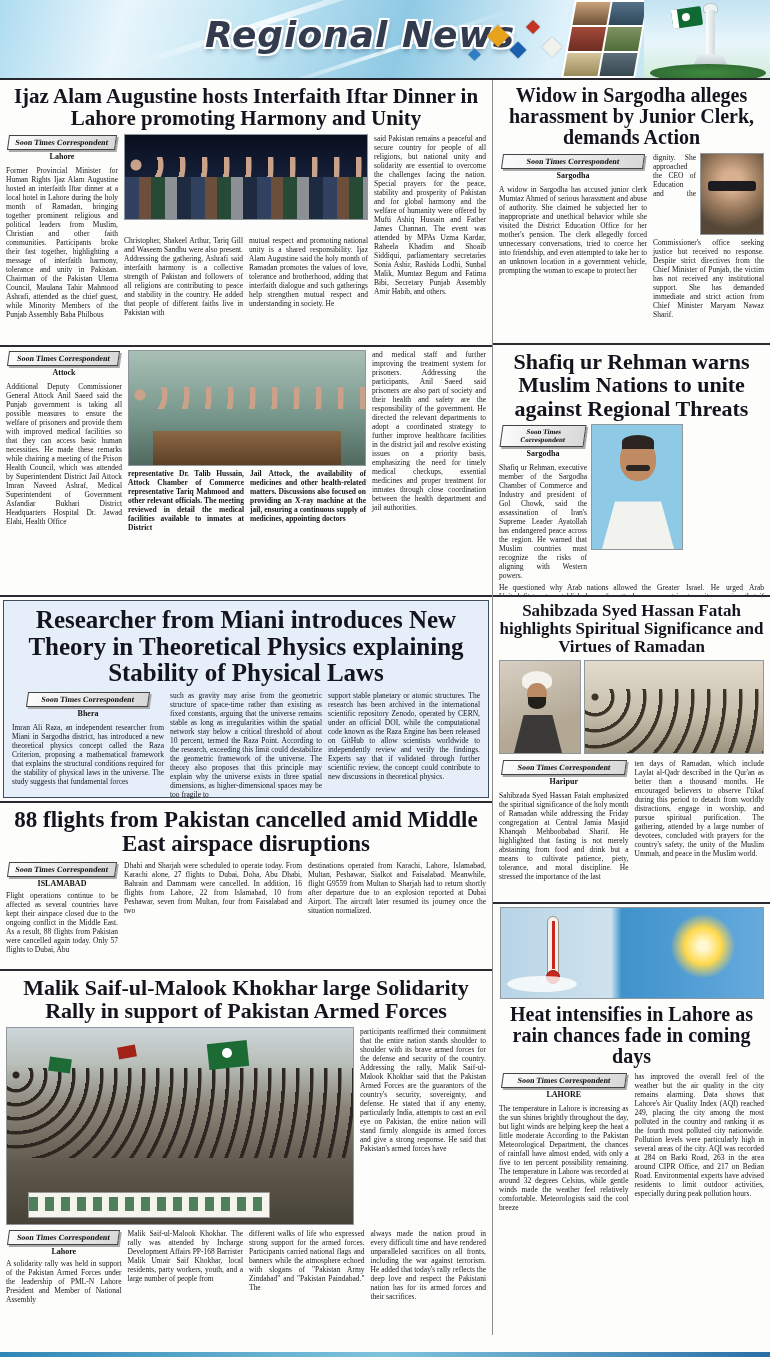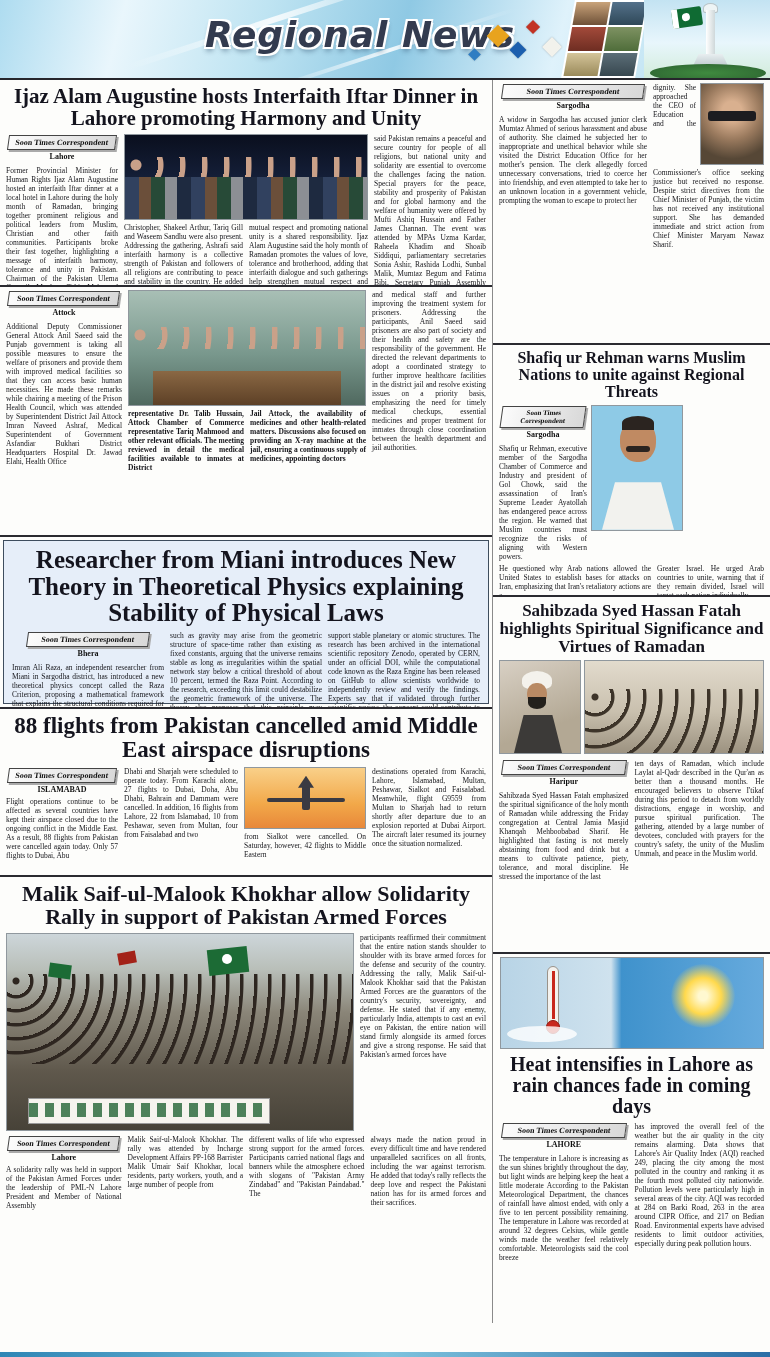--- a/index.html
+++ b/index.html
@@ -105,36 +105,36 @@
       <div class="minar-tower"></div>
       <div class="minar-base"></div>
       <div class="minar-green"></div>
     </div>
   </header>
 
   <div class="content">
 
     <div class="col-left">
 
-      <section class="article" style="height:207px;">
+      <section class="article" style="height:267px;">
         <h1 class="headline" style="font-size:21px;">Ijaz Alam Augustine hosts Interfaith Iftar Dinner in Lahore promoting Harmony and Unity</h1>
         <div class="cols">
           <div style="flex:0 0 112px;min-width:0;">
             <div class="corr-wrap">
               <div class="corr-box">Soon Times Correspondent</div>
               <div class="dateline">Lahore</div>
             </div>
             <p class="body-text">Former Provincial Minister for Human Rights Ijaz Alam Augustine hosted an interfaith Iftar dinner at a local hotel in Lahore during the holy month of Ramadan, bringing together prominent religious and political leaders from Muslim, Christian and other faith communities. Participants broke their fast together, highlighting a message of interfaith harmony, tolerance and unity in Pakistan. Chairman of the Pakistan Ulema Council, Maulana Tahir Mahmood Ashrafi, attended as the chief guest, while Minority Members of the Punjab Assembly Baba Philbous</p>
           </div>
           <div style="flex:0 0 244px;min-width:0;">
             <div class="ph" style="width:244px;height:86px;background:linear-gradient(180deg,#0a0f1e 0%,#15203a 55%,#232d49 100%);">
               <div class="heads-row" style="top:22px;"></div>
               <div class="bodies-row" style="height:42px;"></div>
             </div>
-            <div class="cols" style="margin-top:3px;">
+            <div class="cols" style="margin-top:16px;">
               <p class="body-text colflex">Christopher, Shakeel Arthur, Tariq Gill and Waseem Sandhu were also present. Addressing the gathering, Ashrafi said interfaith harmony is a collective strength of Pakistan and followers of all religions are contributing to peace and stability in the country. He added that people of different faiths live in Pakistan with</p>
               <p class="body-text colflex">mutual respect and promoting national unity is a shared responsibility. Ijaz Alam Augustine said the holy month of Ramadan promotes the values of love, tolerance and brotherhood, adding that interfaith dialogue and such gatherings help strengthen mutual respect and understanding in society. He</p>
             </div>
           </div>
           <p class="body-text colflex">said Pakistan remains a peaceful and secure country for people of all religions, but national unity and solidarity are essential to overcome the challenges facing the nation. Special prayers for the peace, stability and prosperity of Pakistan and for global harmony and the welfare of humanity were offered by Mufti Ashiq Hussain and Father James Channan. The event was attended by MPAs Uzma Kardar, Raheela Khadim and Shoaib Siddiqui, parliamentary secretaries Sonia Ashir, Rashida Lodhi, Sunbal Malik, Mumtaz Begum and Fatima Bibi, Secretary Punjab Assembly Amir Habib, and others.</p>
         </div>
       </section>
 
       <section class="article" style="height:250px;">
         <div class="cols">
@@ -152,21 +152,21 @@
             </div>
             <div class="cols" style="margin-top:3px;">
               <p class="body-text colflex">representative Dr. Talib Hussain, Attock Chamber of Commerce representative Tariq Mahmood and other relevant officials. The meeting reviewed in detail the medical facilities available to inmates at District</p>
               <p class="body-text colflex">Jail Attock, the availability of medicines and other health-related matters. Discussions also focused on providing an X-ray machine at the jail, ensuring a continuous supply of medicines, appointing doctors</p>
             </div>
           </div>
           <p class="body-text colflex">and medical staff and further improving the treatment system for prisoners. Addressing the participants, Anil Saeed said prisoners are also part of society and their health and safety are the responsibility of the government. He directed the relevant departments to adopt a coordinated strategy to further improve healthcare facilities in the district jail and resolve existing issues on a priority basis, emphasizing the need for timely medical checkups, essential medicines and proper treatment for inmates through close coordination between the health department and jail authorities.</p>
         </div>
       </section>
 
-      <section class="article" style="height:172px;padding:3px;">
+      <section class="article" style="height:206px;padding:3px;">
         <div class="panel">
           <h1 class="headline" style="font-size:25px;">Researcher from Miani introduces New Theory in Theoretical Physics explaining Stability of Physical Laws</h1>
           <div class="cols">
             <div class="colflex">
               <div class="corr-wrap" style="width:80%;">
                 <div class="corr-box">Soon Times Correspondent</div>
                 <div class="dateline">Bhera</div>
               </div>
               <p class="body-text">Imran Ali Raza, an independent researcher from Miani in Sargodha district, has introduced a new theoretical physics concept called the Raza Criterion, proposing a mathematical framework that explains the structural conditions required for the stability of physical laws in the universe. The study suggests that fundamental forces</p>
             </div>
@@ -180,34 +180,26 @@
         <h1 class="headline" style="font-size:23px;">88 flights from Pakistan cancelled amid Middle East airspace disruptions</h1>
         <div class="cols">
           <div style="flex:0 0 112px;min-width:0;">
             <div class="corr-wrap" style="margin-bottom:2px;">
               <div class="corr-box">Soon Times Correspondent</div>
               <div class="dateline">ISLAMABAD</div>
             </div>
             <p class="body-text">Flight operations continue to be affected as several countries have kept their airspace closed due to the ongoing conflict in the Middle East. As a result, 88 flights from Pakistan were cancelled again today. Only 57 flights to Dubai, Abu</p>
           </div>
           <p class="body-text colflex">Dhabi and Sharjah were scheduled to operate today. From Karachi alone, 27 flights to Dubai, Doha, Abu Dhabi, Bahrain and Dammam were cancelled. In addition, 16 flights from Lahore, 22 from Islamabad, 10 from Peshawar, seven from Multan, four from Faisalabad and two</p>
-          <div style="flex:0 0 122px;min-width:0;">
-            <div class="ph" style="width:122px;height:62px;background:linear-gradient(180deg,#f9d089 0%,#f2a849 60%,#e8883a 100%);">
-              <div class="plane-wings" style="left:22px;top:30px;"></div>
-              <div class="plane-fuselage" style="left:57px;top:16px;"></div>
-              <div class="plane-tail" style="left:53px;top:8px;"></div>
-            </div>
-            <p class="body-text" style="margin-top:3px;">from Sialkot were cancelled. On Saturday, however, 42 flights to Middle Eastern</p>
-          </div>
           <p class="body-text colflex">destinations operated from Karachi, Lahore, Islamabad, Multan, Peshawar, Sialkot and Faisalabad. Meanwhile, flight G9559 from Multan to Sharjah had to return shortly after departure due to an explosion reported at Dubai Airport. The aircraft later resumed its journey once the situation normalized.</p>
         </div>
       </section>
 
       <section class="article" style="height:364px;border-bottom:none;">
-        <h1 class="headline" style="font-size:22px;">Malik Saif-ul-Malook Khokhar allow Solidarity Rally in support of Pakistan Armed Forces</h1>
+        <h1 class="headline" style="font-size:22px;">Malik Saif-ul-Malook Khokhar large Solidarity Rally in support of Pakistan Armed Forces</h1>
         <div class="cols">
           <div class="ph" style="flex:0 0 348px;height:198px;background:linear-gradient(180deg,#cdd6da 0%,#b9bfb9 18%,#8a8578 40%,#5f584c 70%,#474238 100%);">
             <div style="position:absolute;left:0;top:40px;right:0;height:90px;background:repeating-radial-gradient(circle at 9px 7px,#2e2620 0 3px,rgba(0,0,0,0) 4px 14px);"></div>
             <span class="flag-speck" style="left:58%;top:14px;width:40px;height:26px;transform:rotate(-6deg);"></span>
             <span style="position:absolute;left:62%;top:20px;width:10px;height:10px;border-radius:50%;background:#fff;"></span>
             <span class="flag-speck" style="left:12%;top:30px;width:22px;height:14px;transform:rotate(8deg);"></span>
             <span class="flag-speck" style="left:32%;top:18px;width:18px;height:12px;background:#a32218;transform:rotate(-10deg);"></span>
             <div class="banner-strip"></div>
           </div>
           <p class="body-text colflex">participants reaffirmed their commitment that the entire nation stands shoulder to shoulder with its brave armed forces for the defense and security of the country. Addressing the rally, Malik Saif-ul-Malook Khokhar said that the Pakistan Armed Forces are the guarantors of the country's security, sovereignty, and defense. He stated that if any enemy, particularly India, attempts to cast an evil eye on Pakistan, the entire nation will stand firmly alongside its armed forces and give a strong response. He said that Pakistan's armed forces have</p>
@@ -223,39 +215,40 @@
           <p class="body-text colflex">Malik Saif-ul-Malook Khokhar. The rally was attended by Incharge Development Affairs PP-168 Barrister Malik Umair Saif Khokhar, local residents, party workers, youth, and a large number of people from</p>
           <p class="body-text colflex">different walks of life who expressed strong support for the armed forces. Participants carried national flags and banners while the atmosphere echoed with slogans of "Pakistan Army Zindabad" and "Pakistan Paindabad." The</p>
           <p class="body-text colflex">always made the nation proud in every difficult time and have rendered unparalleled sacrifices on all fronts, including the war against terrorism. He added that today's rally reflects the deep love and respect the Pakistani nation has for its armed forces and their sacrifices.</p>
         </div>
       </section>
     </div>
 
     <div class="col-right">
 
       <section class="article" style="height:265px;">
+        <h1 class="headline" style="font-size:20px;">Widow in Sargodha alleges harassment by Junior Clerk, demands Action</h1>
         <div class="cols">
           <div style="flex:0 0 148px;min-width:0;">
             <div class="corr-wrap">
               <div class="corr-box">Soon Times Correspondent</div>
               <div class="dateline">Sargodha</div>
             </div>
             <p class="body-text">A widow in Sargodha has accused junior clerk Mumtaz Ahmed of serious harassment and abuse of authority. She claimed he subjected her to inappropriate and unethical behavior while she visited the District Education Office for her mother's pension. The clerk allegedly forced unnecessary conversations, tried to coerce her into friendship, and even attempted to take her to an unknown location in a government vehicle, prompting the woman to escape to protect her</p>
           </div>
           <div class="colflex">
             <div class="ph" style="float:right;width:64px;height:82px;margin:0 0 3px 4px;background:radial-gradient(circle at 50% 34%,#d9b08f 16%,#9a7a5e 46%,#564736 78%);">
               <div style="position:absolute;left:12%;top:34%;width:76%;height:10px;background:#1c1c20;border-radius:3px;"></div>
             </div>
             <p class="body-text">dignity. She approached the CEO of Education and the Commissioner's office seeking justice but received no response. Despite strict directives from the Chief Minister of Punjab, the victim has not received any institutional support. She has demanded immediate and strict action from Chief Minister Maryam Nawaz Sharif.</p>
           </div>
         </div>
       </section>
 
       <section class="article" style="height:252px;">
-        <h1 class="headline" style="font-size:16px;text-align:center;">Shafiq ur Rehman warns Muslim Nations to unite against Regional Threats</h1>
+        <h1 class="headline" style="font-size:22px;text-align:center;">Shafiq ur Rehman warns Muslim Nations to unite against Regional Threats</h1>
         <div class="cols" style="gap:4px;">
           <div style="flex:0 0 88px;min-width:0;">
             <div class="corr-wrap">
               <div class="corr-box" style="font-size:7px;">Soon Times Correspondent</div>
               <div class="dateline">Sargodha</div>
             </div>
             <p class="body-text">Shafiq ur Rehman, executive member of the Sargodha Chamber of Commerce and Industry and president of Gol Chowk, said the assassination of Iran's Supreme Leader Ayatollah has endangered peace across the region. He warned that Muslim countries must recognize the risks of aligning with Western powers.</p>
           </div>
           <div class="ph" style="flex:0 0 92px;height:126px;background:#8ecae6;">
             <div style="position:absolute;left:28px;top:14px;width:36px;height:42px;border-radius:46%;background:#c08a62;"></div>
@@ -263,21 +256,21 @@
             <div style="position:absolute;left:34px;top:40px;width:24px;height:6px;border-radius:3px;background:#2b2420;"></div>
             <div style="position:absolute;left:10px;bottom:0;width:72px;height:58px;background:#f2f2ee;clip-path:polygon(18% 18%,82% 18%,100% 100%,0 100%);"></div>
           </div>
         </div>
         <div class="cols" style="margin-top:3px;">
           <p class="body-text" style="flex:0 0 152px;">He questioned why Arab nations allowed the United States to establish bases for attacks on Iran, emphasizing that Iran's retaliatory actions are a</p>
           <p class="body-text colflex">Greater Israel. He urged Arab countries to unite, warning that if they remain divided, Israel will target each nation individually.</p>
         </div>
       </section>
 
-      <section class="article" style="height:357px;">
+      <section class="article" style="height:307px;">
         <h1 class="headline" style="font-size:17px;">Sahibzada Syed Hassan Fatah highlights Spiritual Significance and Virtues of Ramadan</h1>
         <div class="cols" style="gap:3px;">
           <div class="ph" style="flex:0 0 82px;height:94px;background:linear-gradient(160deg,#d8d0c4,#b3a894 70%);">
             <div style="position:absolute;left:22px;top:10px;width:30px;height:18px;border-radius:50% 50% 30% 30%;background:#f4f2ec;"></div>
             <div style="position:absolute;left:27px;top:22px;width:20px;height:22px;border-radius:45%;background:#b98a64;"></div>
             <div style="position:absolute;left:28px;top:36px;width:18px;height:12px;border-radius:0 0 50% 50%;background:#23201c;"></div>
             <div style="position:absolute;left:14px;bottom:0;width:48px;height:38px;background:#3c3a38;clip-path:polygon(20% 0,80% 0,100% 100%,0 100%);"></div>
           </div>
           <div class="ph" style="flex:1;height:94px;background:linear-gradient(180deg,#e2dbcd 0%,#c9c0ae 55%,#9c9280 100%);">
             <div style="position:absolute;left:0;top:28px;right:0;bottom:0;background:repeating-radial-gradient(circle at 10px 8px,#3d3429 0 3px,rgba(0,0,0,0) 4px 16px);"></div>

